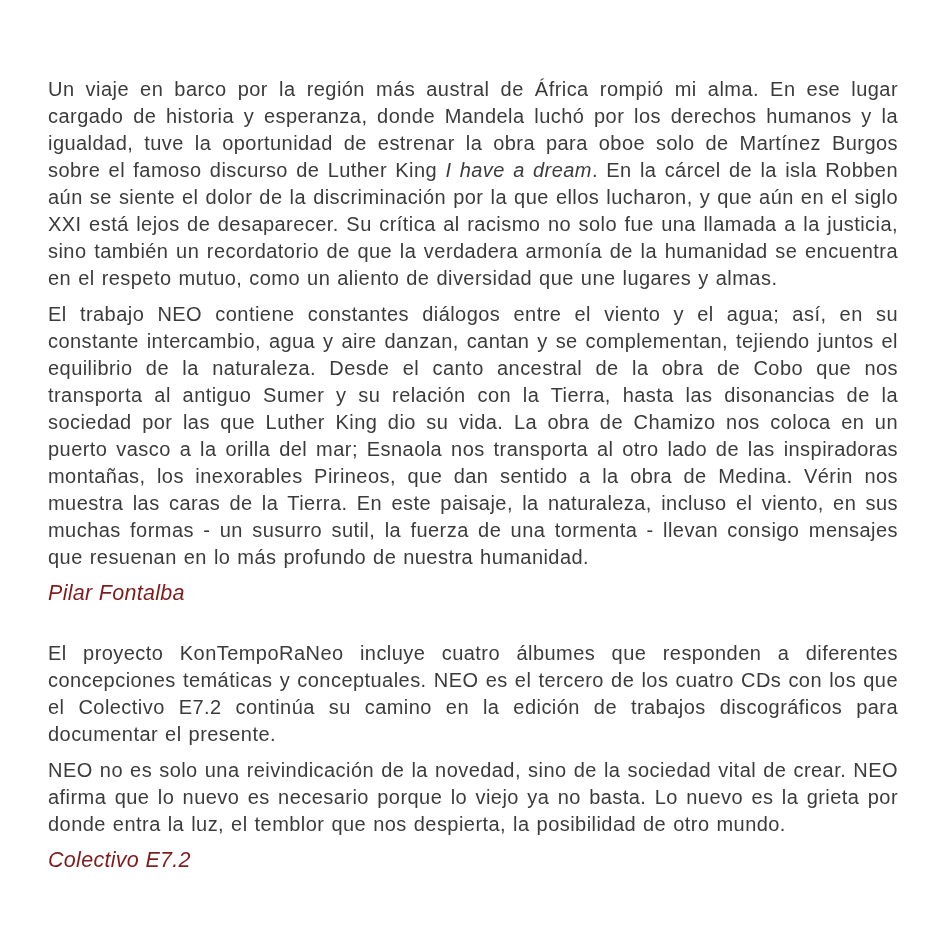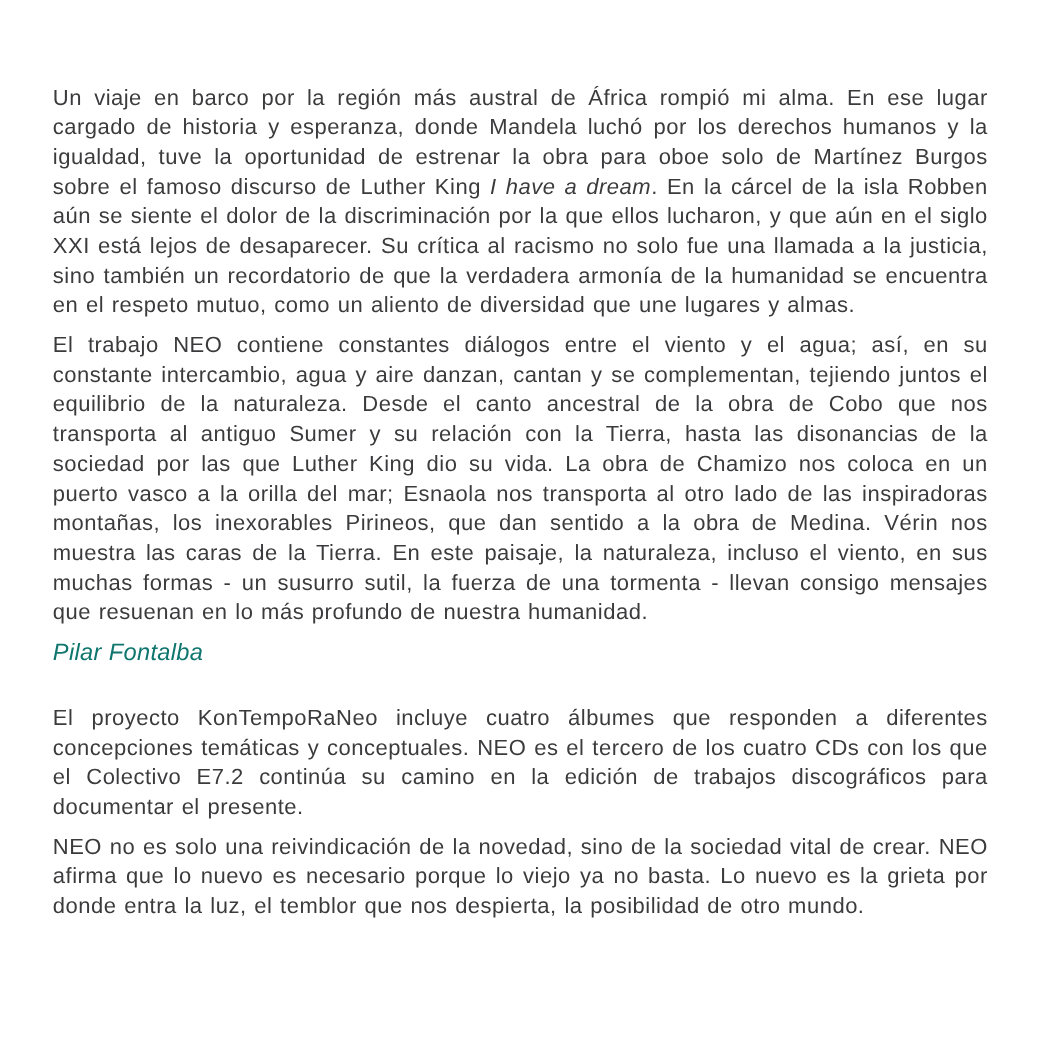--- a/index.html
+++ b/index.html
@@ -32,21 +32,21 @@
     text-justify: inter-word;
   }
   .para .inline-italic {
     font-style: italic;
   }
   .signature {
     margin: 3px 0 0 0;
     font-size: 21.5px;
     line-height: 27px;
     letter-spacing: 0.3px;
-    color: #0f766e;
+    color: #7f1d1d;
     font-style: italic;
     text-align: left;
   }
   .signature.first {
     margin-bottom: 33px;
   }
   .signature.second {
     margin-top: 6px;
   }
 </style>
@@ -60,14 +60,15 @@
   </p>
 
   <p class="para">El trabajo NEO contiene constantes diálogos entre el viento y el agua; así, en su constante intercambio, agua y aire danzan, cantan y se complementan, tejiendo juntos el equilibrio de la naturaleza. Desde el canto ancestral de la obra de Cobo que nos transporta al antiguo Sumer y su relación con la Tierra, hasta las disonancias de la sociedad por las que Luther King dio su vida. La obra de Chamizo nos coloca en un puerto vasco a la orilla del mar; Esnaola nos transporta al otro lado de las inspiradoras montañas, los inexorables Pirineos, que dan sentido a la obra de Medina. Vérin nos muestra las caras de la Tierra. En este paisaje, la naturaleza, incluso el viento, en sus muchas formas - un susurro sutil, la fuerza de una tormenta - llevan consigo mensajes que resuenan en lo más profundo de nuestra humanidad.</p>
 
   <p class="signature first">Pilar Fontalba</p>
 
   <p class="para">El proyecto KonTempoRaNeo incluye cuatro álbumes que responden a diferentes concepciones temáticas y conceptuales. NEO es el tercero de los cuatro CDs con los que el Colectivo E7.2 continúa su camino en la edición de trabajos discográficos para documentar el presente.</p>
 
   <p class="para">NEO no es solo una reivindicación de la novedad, sino de la sociedad vital de crear. NEO afirma que lo nuevo es necesario porque lo viejo ya no basta. Lo nuevo es la grieta por donde entra la luz, el temblor que nos despierta, la posibilidad de otro mundo.</p>
 
+  <p class="signature second">Colectivo E7.2</p>
 
 </div>
 
 </body></html>

